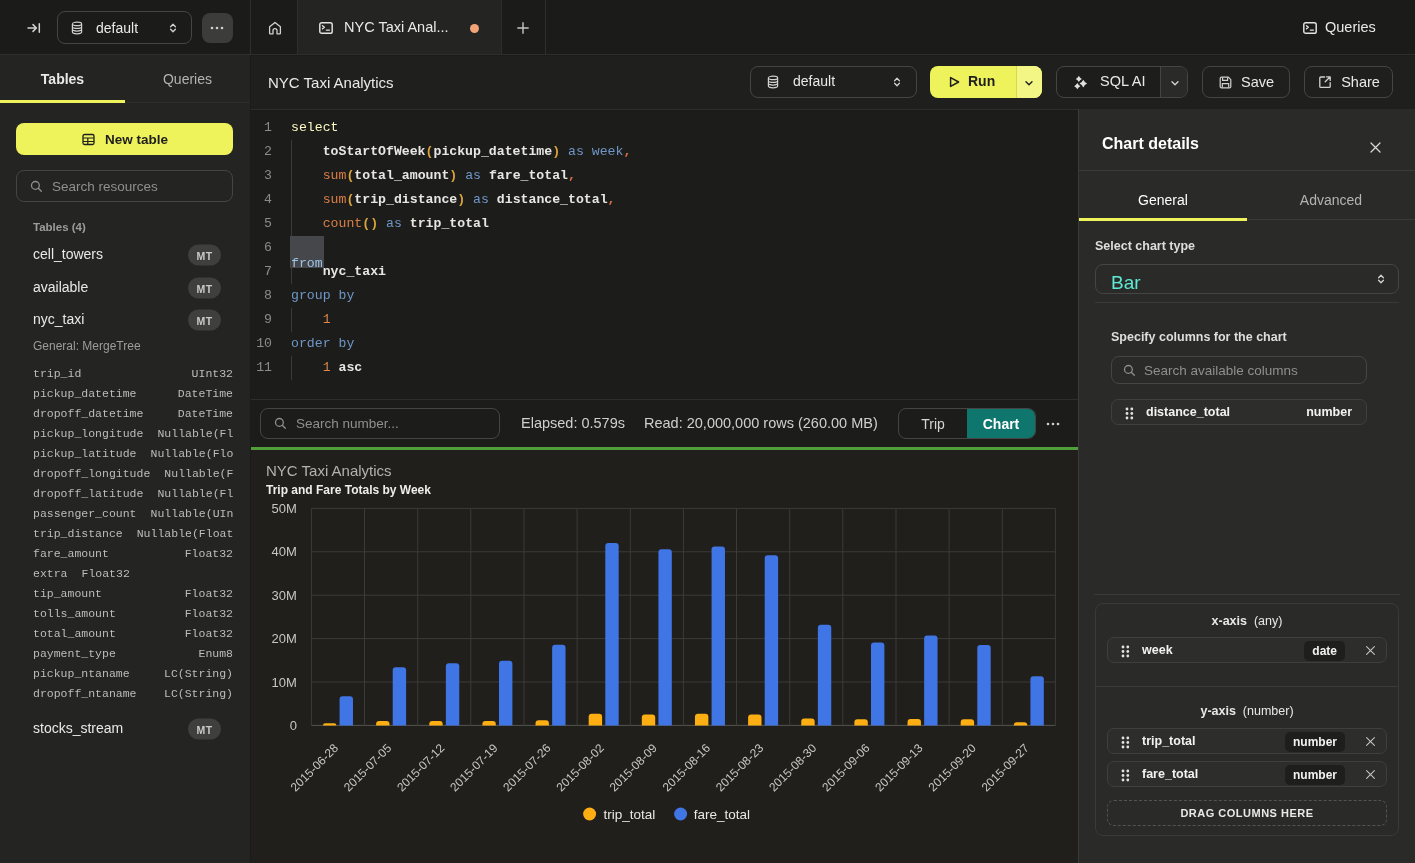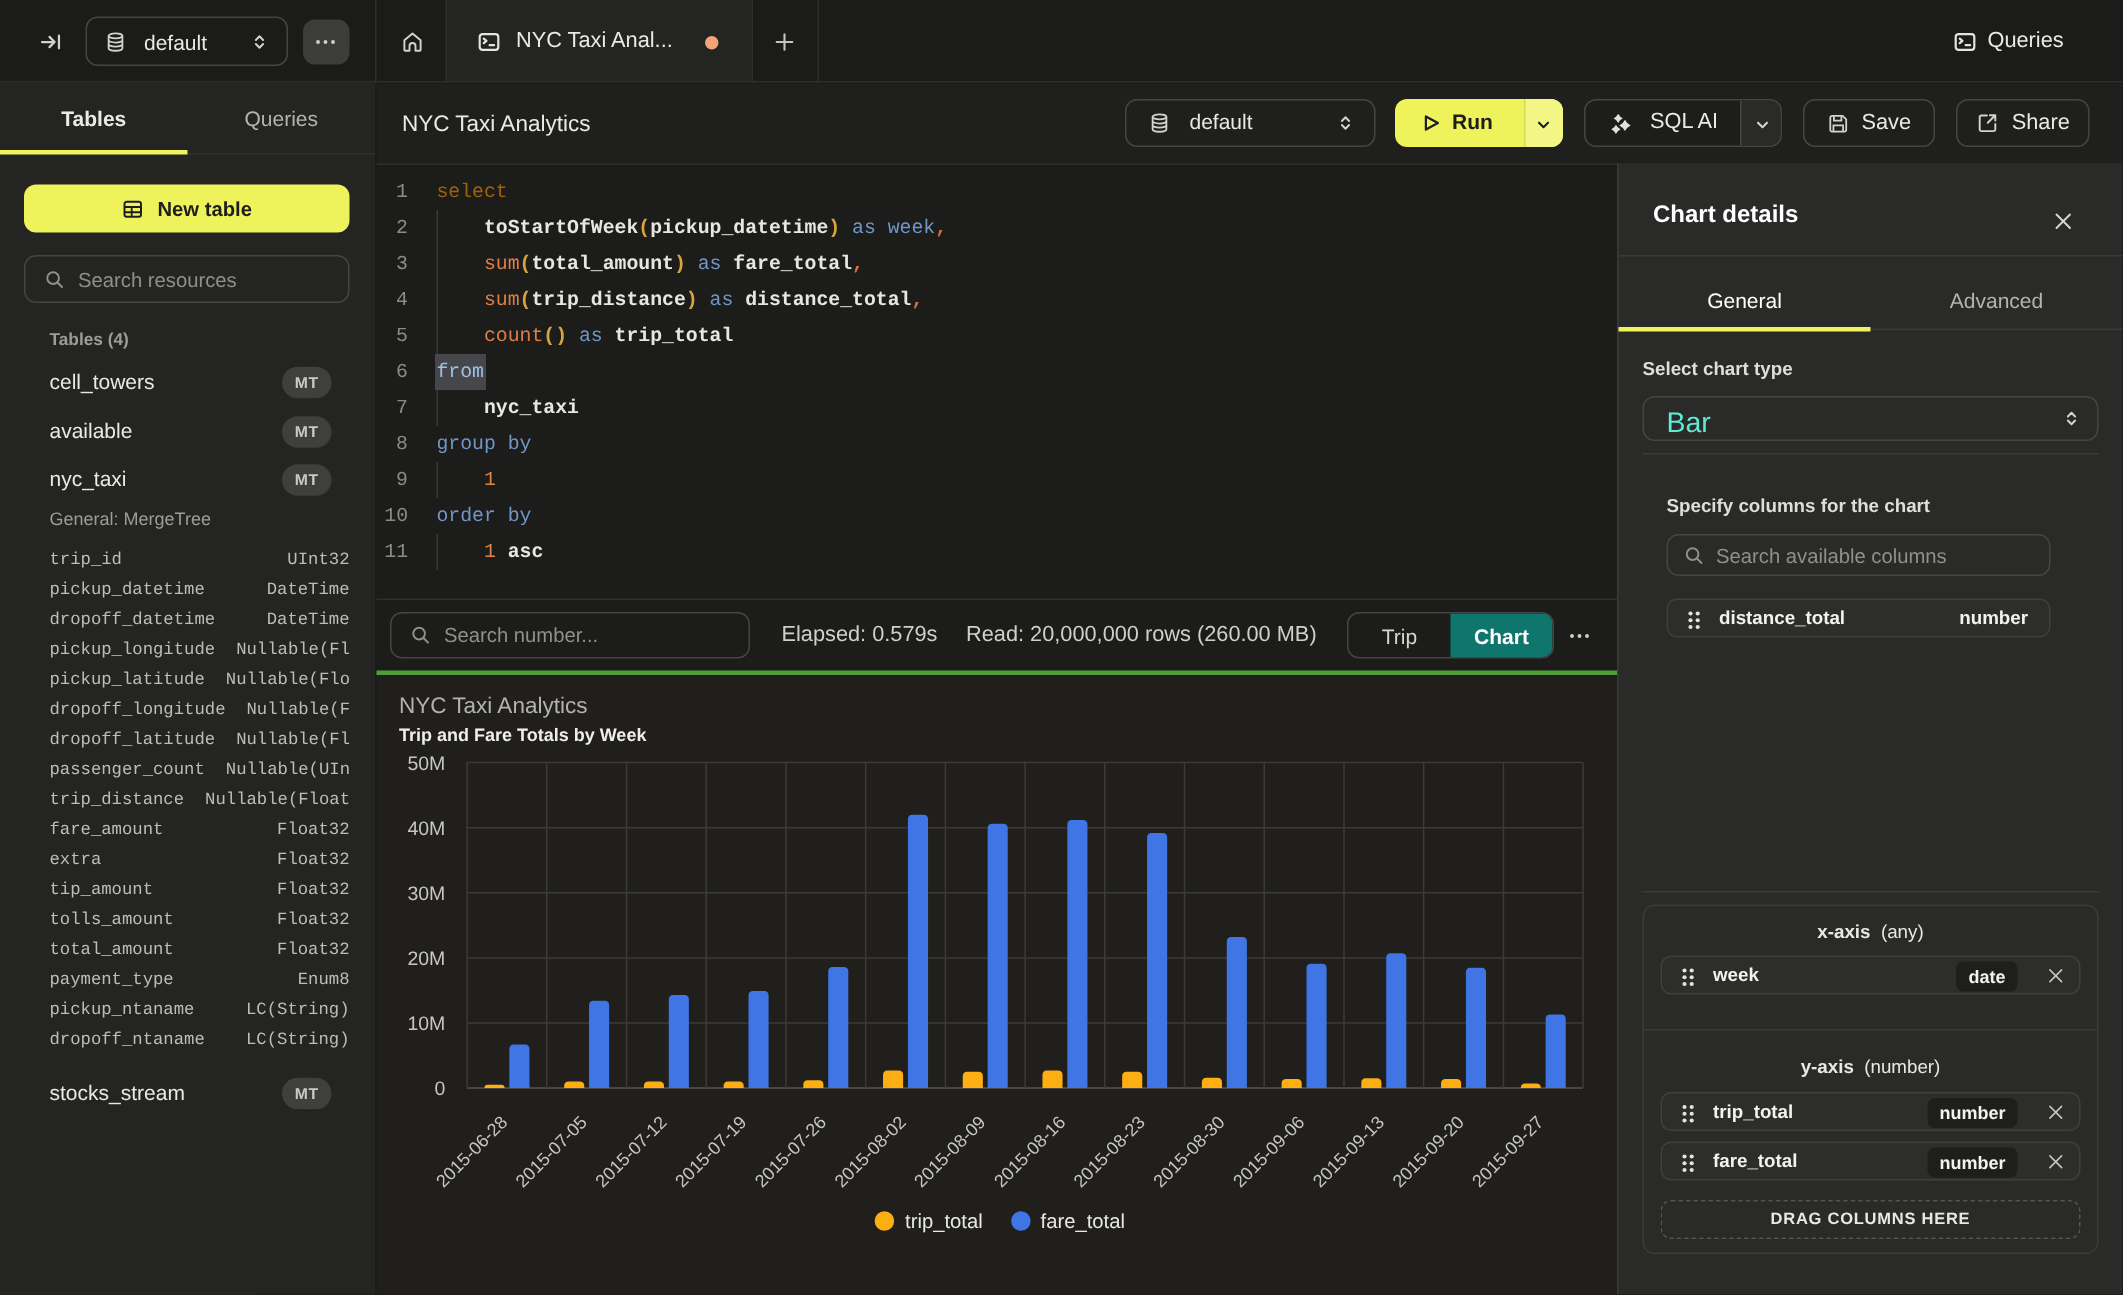--- a/index.html
+++ b/index.html
@@ -132,21 +132,21 @@
     <span style="margin-left:14px;overflow:hidden;white-space:nowrap;flex:0 1 auto">Nullable(UInt32)</span>
   </div>
 <div class="abs mono" style="left:33px;top:524px;width:200px;height:20px;display:flex;justify-content:space-between;font-size:11.5px;color:#bcbcb9;line-height:20px">
     <span style="white-space:nowrap">trip_distance</span>
     <span style="margin-left:14px;overflow:hidden;white-space:nowrap;flex:0 1 auto">Nullable(Float64)</span>
   </div>
 <div class="abs mono" style="left:33px;top:544px;width:200px;height:20px;display:flex;justify-content:space-between;font-size:11.5px;color:#bcbcb9;line-height:20px">
     <span style="white-space:nowrap">fare_amount</span>
     <span style="margin-left:14px;overflow:hidden;white-space:nowrap;flex:0 1 auto">Float32</span>
   </div>
-<div class="abs mono" style="left:33px;top:564px;width:200px;height:20px;display:flex;justify-content:space-between;font-size:11.5px;color:#bcbcb9;line-height:20px">
+<div class="abs mono" style="left:33px;top:564px;width:200px;height:20px;display:flex;justify-content:flex-start;font-size:11.5px;color:#bcbcb9;line-height:20px">
     <span style="white-space:nowrap">extra</span>
     <span style="margin-left:14px;overflow:hidden;white-space:nowrap;flex:0 1 auto">Float32</span>
   </div>
 <div class="abs mono" style="left:33px;top:584px;width:200px;height:20px;display:flex;justify-content:space-between;font-size:11.5px;color:#bcbcb9;line-height:20px">
     <span style="white-space:nowrap">tip_amount</span>
     <span style="margin-left:14px;overflow:hidden;white-space:nowrap;flex:0 1 auto">Float32</span>
   </div>
 <div class="abs mono" style="left:33px;top:604px;width:200px;height:20px;display:flex;justify-content:space-between;font-size:11.5px;color:#bcbcb9;line-height:20px">
     <span style="white-space:nowrap">tolls_amount</span>
     <span style="margin-left:14px;overflow:hidden;white-space:nowrap;flex:0 1 auto">Float32</span>
@@ -225,31 +225,31 @@
   </div>
 <div class="abs" style="left:1304px;top:66px;width:89px;height:32px;border:1px solid #454543;border-radius:8px;display:flex;align-items:center;justify-content:center;gap:8px">
     <svg width="16" height="16" viewBox="0 0 16 16" style="">
       <path d="M13.2 8.6v3.8a1 1 0 0 1-1 1H3.8a1 1 0 0 1-1-1V4a1 1 0 0 1 1-1h3.8" stroke="#d2d2cf" stroke-width="1.3" fill="none" stroke-linecap="round"></path>
       <path d="M9.6 2.8h3.6v3.6M13 3L8.2 7.8" stroke="#d2d2cf" stroke-width="1.3" fill="none" stroke-linecap="round" stroke-linejoin="round"></path>
     </svg>
     <span style="font-size:14.5px;color:#e9e9e6">Share</span>
   </div>
 <div class="abs" style="left:251px;top:111px;width:827px;height:288px;background:#1c1c1a"></div>
 <div class="abs mono" style="left:251px;top:116px;width:21px;height:24px;line-height:24px;text-align:right;font-size:13.2px;color:#8b8b88">1</div>
-<div class="abs mono" style="left:291px;top:116px;height:24px;line-height:24px;font-size:13.2px;white-space:pre"><span style="color:#a16207">select</span></div>
+<div class="abs mono" style="left:291px;top:116px;height:24px;line-height:24px;font-size:13.2px;white-space:pre"><span style="color:#fef9c3">select</span></div>
 <div class="abs mono" style="left:251px;top:140px;width:21px;height:24px;line-height:24px;text-align:right;font-size:13.2px;color:#8b8b88">2</div>
 <div class="abs mono" style="left:291px;top:140px;height:24px;line-height:24px;font-size:13.2px;white-space:pre">&nbsp;&nbsp;&nbsp;&nbsp;<span style="color:#e8e6e3;font-weight:bold">toStartOfWeek</span><span style="color:#d9a43c;font-weight:bold">(</span><span style="color:#e8e6e3;font-weight:bold">pickup_datetime</span><span style="color:#d9a43c;font-weight:bold">)</span>&nbsp;<span style="color:#7097c8">as</span>&nbsp;<span style="color:#7097c8">week</span><span style="color:#d9703f;font-weight:bold">,</span></div>
 <div class="abs mono" style="left:251px;top:164px;width:21px;height:24px;line-height:24px;text-align:right;font-size:13.2px;color:#8b8b88">3</div>
 <div class="abs mono" style="left:291px;top:164px;height:24px;line-height:24px;font-size:13.2px;white-space:pre">&nbsp;&nbsp;&nbsp;&nbsp;<span style="color:#dd7e48">sum</span><span style="color:#d9a43c;font-weight:bold">(</span><span style="color:#e8e6e3;font-weight:bold">total_amount</span><span style="color:#d9a43c;font-weight:bold">)</span>&nbsp;<span style="color:#7097c8">as</span>&nbsp;<span style="color:#e8e6e3;font-weight:bold">fare_total</span><span style="color:#d9703f;font-weight:bold">,</span></div>
 <div class="abs mono" style="left:251px;top:188px;width:21px;height:24px;line-height:24px;text-align:right;font-size:13.2px;color:#8b8b88">4</div>
 <div class="abs mono" style="left:291px;top:188px;height:24px;line-height:24px;font-size:13.2px;white-space:pre">&nbsp;&nbsp;&nbsp;&nbsp;<span style="color:#dd7e48">sum</span><span style="color:#d9a43c;font-weight:bold">(</span><span style="color:#e8e6e3;font-weight:bold">trip_distance</span><span style="color:#d9a43c;font-weight:bold">)</span>&nbsp;<span style="color:#7097c8">as</span>&nbsp;<span style="color:#e8e6e3;font-weight:bold">distance_total</span><span style="color:#d9703f;font-weight:bold">,</span></div>
 <div class="abs mono" style="left:251px;top:212px;width:21px;height:24px;line-height:24px;text-align:right;font-size:13.2px;color:#8b8b88">5</div>
 <div class="abs mono" style="left:291px;top:212px;height:24px;line-height:24px;font-size:13.2px;white-space:pre">&nbsp;&nbsp;&nbsp;&nbsp;<span style="color:#dd7e48">count</span><span style="color:#d9a43c;font-weight:bold">()</span>&nbsp;<span style="color:#7097c8">as</span>&nbsp;<span style="color:#e8e6e3;font-weight:bold">trip_total</span></div>
 <div class="abs mono" style="left:251px;top:236px;width:21px;height:24px;line-height:24px;text-align:right;font-size:13.2px;color:#8b8b88">6</div>
-<div class="abs mono" style="left:291px;top:236px;height:24px;line-height:24px;font-size:13.2px;white-space:pre"><span style="color:#9ec2e4;background:#45474b;display:inline-block;height:24px;line-height:24px;padding:0 1px;margin-left:-1px">from</span></div>
+<div class="abs mono" style="left:291px;top:236px;height:24px;line-height:24px;font-size:13.2px;white-space:pre"><span style="color:#9ec2e4;background:#45474b;display:inline-block;height:24px;line-height:24px;padding:16px 1px;margin-left:-1px">from</span></div>
 <div class="abs mono" style="left:251px;top:260px;width:21px;height:24px;line-height:24px;text-align:right;font-size:13.2px;color:#8b8b88">7</div>
 <div class="abs mono" style="left:291px;top:260px;height:24px;line-height:24px;font-size:13.2px;white-space:pre">&nbsp;&nbsp;&nbsp;&nbsp;<span style="color:#e8e6e3;font-weight:bold">nyc_taxi</span></div>
 <div class="abs mono" style="left:251px;top:284px;width:21px;height:24px;line-height:24px;text-align:right;font-size:13.2px;color:#8b8b88">8</div>
 <div class="abs mono" style="left:291px;top:284px;height:24px;line-height:24px;font-size:13.2px;white-space:pre"><span style="color:#7097c8">group&nbsp;by</span></div>
 <div class="abs mono" style="left:251px;top:308px;width:21px;height:24px;line-height:24px;text-align:right;font-size:13.2px;color:#8b8b88">9</div>
 <div class="abs mono" style="left:291px;top:308px;height:24px;line-height:24px;font-size:13.2px;white-space:pre">&nbsp;&nbsp;&nbsp;&nbsp;<span style="color:#dd8648">1</span></div>
 <div class="abs mono" style="left:251px;top:332px;width:21px;height:24px;line-height:24px;text-align:right;font-size:13.2px;color:#8b8b88">10</div>
 <div class="abs mono" style="left:291px;top:332px;height:24px;line-height:24px;font-size:13.2px;white-space:pre"><span style="color:#7097c8">order&nbsp;by</span></div>
 <div class="abs mono" style="left:251px;top:356px;width:21px;height:24px;line-height:24px;text-align:right;font-size:13.2px;color:#8b8b88">11</div>
 <div class="abs mono" style="left:291px;top:356px;height:24px;line-height:24px;font-size:13.2px;white-space:pre">&nbsp;&nbsp;&nbsp;&nbsp;<span style="color:#dd8648">1</span>&nbsp;<span style="color:#e8e6e3;font-weight:bold">asc</span></div>

